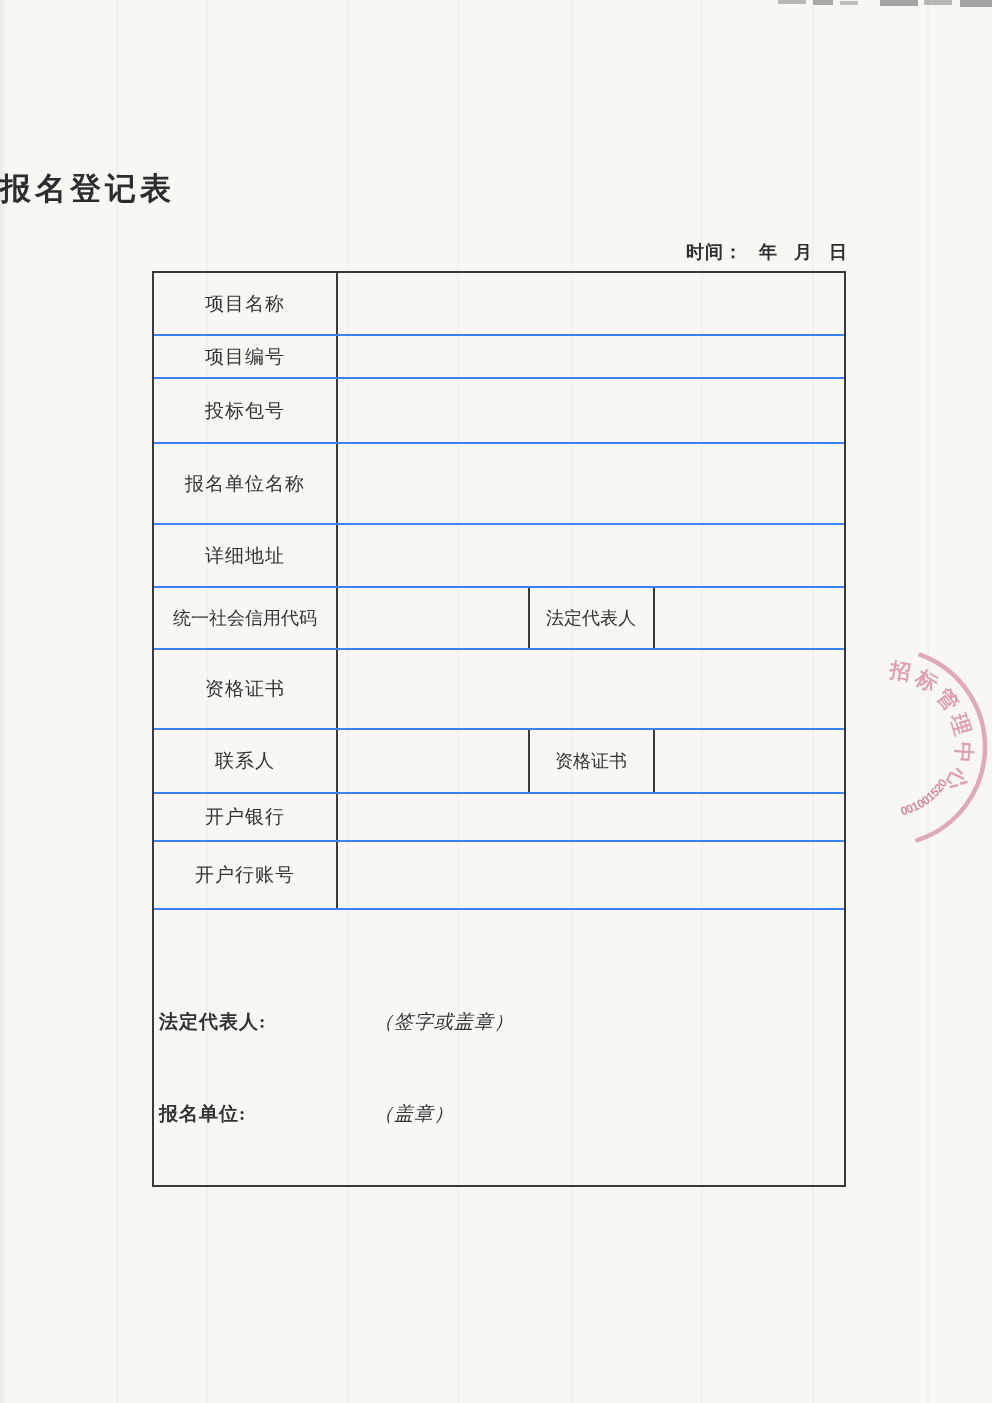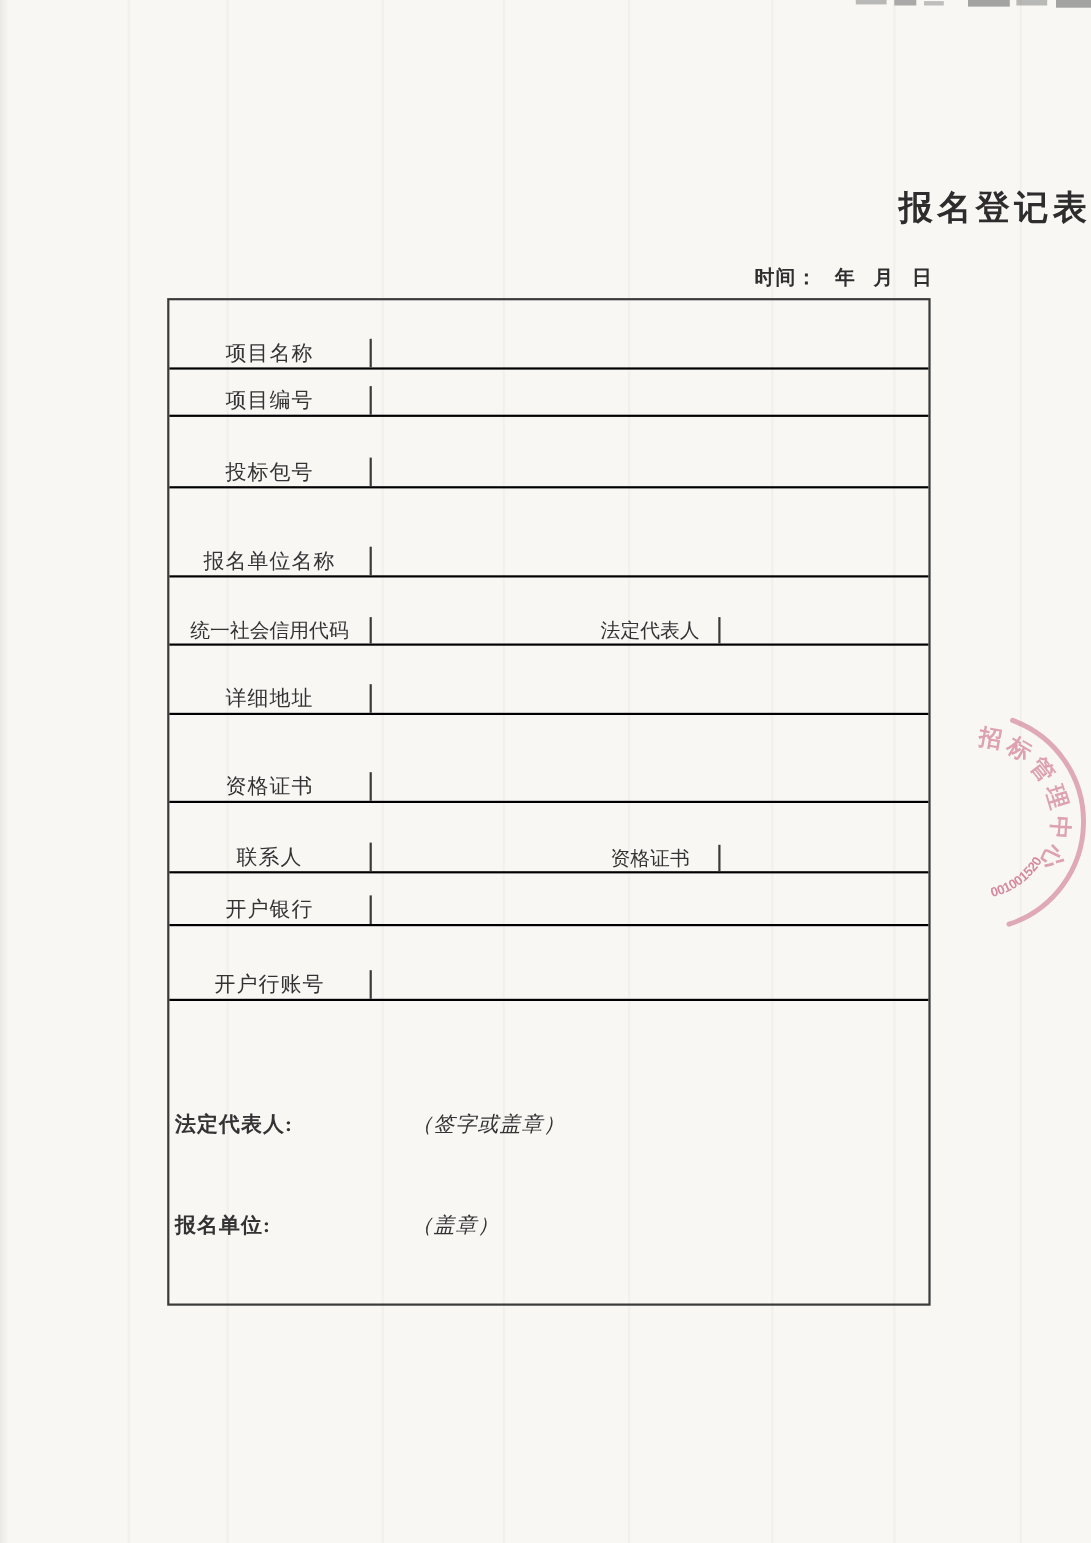--- a/index.html
+++ b/index.html
@@ -9,36 +9,36 @@
     font-family:"Liberation Serif", serif; color:#333;
   }
   
   .streak { position:absolute; top:0; bottom:0; width:2px;
     background:rgba(110,110,110,0.05); }
   .edge-shade { position:absolute; left:0; top:0; bottom:0; width:8px;
     background:linear-gradient(to right, rgba(0,0,0,0.06), rgba(0,0,0,0)); }
   .noise { position:absolute; background:#6a6a6a; }
 
   .doc-title {
-    position:absolute; top:171px; left:0; width:100%; text-align:right;
+    position:absolute; top:171px; left:0; width:100%; text-align:left;
     font-family:"Liberation Sans", sans-serif; font-weight:bold;
     font-size:31px; line-height:36px; letter-spacing:4px; color:#2d2d2d;
   }
   .date-line {
     position:absolute; top:240px; left:686px; font-size:18px;
     font-weight:bold; color:#2e2e2e; letter-spacing:1px; white-space:nowrap;
   }
   .date-line .gap { display:inline-block; width:16px; }
 
   .form-table {
     position:absolute; left:152px; top:271px; width:694px; height:916px;
     border:2px solid #3a3a3a; box-sizing:border-box;
     display:flex; flex-direction:column;
   }
-  .t-row { display:flex; border-bottom:2px solid #000000; box-sizing:border-box; flex:none;align-items:flex-end; }
+  .t-row { display:flex; border-bottom:2px solid #3b82f6; box-sizing:border-box; flex:none; }
   .cell {
     box-sizing:border-box; border-right:2px solid #3a3a3a;
     display:flex; align-items:center; justify-content:center;
     font-size:19px; letter-spacing:1px; color:#333;
   }
   .cell.value { border-right:2px solid #3a3a3a; flex:1; justify-content:flex-start; padding-left:8px; }
   .cell.value.last { border-right:none; }
   .w-label  { width:184px; flex:none; }
   .w-val1   { width:187px; flex:none; }
   .w-label2 { width:125px; flex:none; }
@@ -96,29 +96,29 @@
     <div class="t-row" style="height:65px">
       <div class="cell w-label">投标包号</div>
       <div class="cell value last"></div>
     </div>
 
     <div class="t-row" style="height:81px">
       <div class="cell w-label">报名单位名称</div>
       <div class="cell value last"></div>
     </div>
 
+    <div class="t-row" style="height:63px">
+      <div class="cell w-label">详细地址</div>
+      <div class="cell value last"></div>
+    </div>
+
     <div class="t-row" style="height:62px">
       <div class="cell w-label" style="letter-spacing:0;font-size:18px">统一社会信用代码</div>
       <div class="cell value w-val1"></div>
       <div class="cell w-label2" style="letter-spacing:0;font-size:18px">法定代表人</div>
-      <div class="cell value last"></div>
-    </div>
-
-    <div class="t-row" style="height:63px">
-      <div class="cell w-label">详细地址</div>
       <div class="cell value last"></div>
     </div>
 
     <div class="t-row" style="height:80px">
       <div class="cell w-label">资格证书</div>
       <div class="cell value last"></div>
     </div>
 
     <div class="t-row" style="height:64px">
       <div class="cell w-label">联系人</div>

